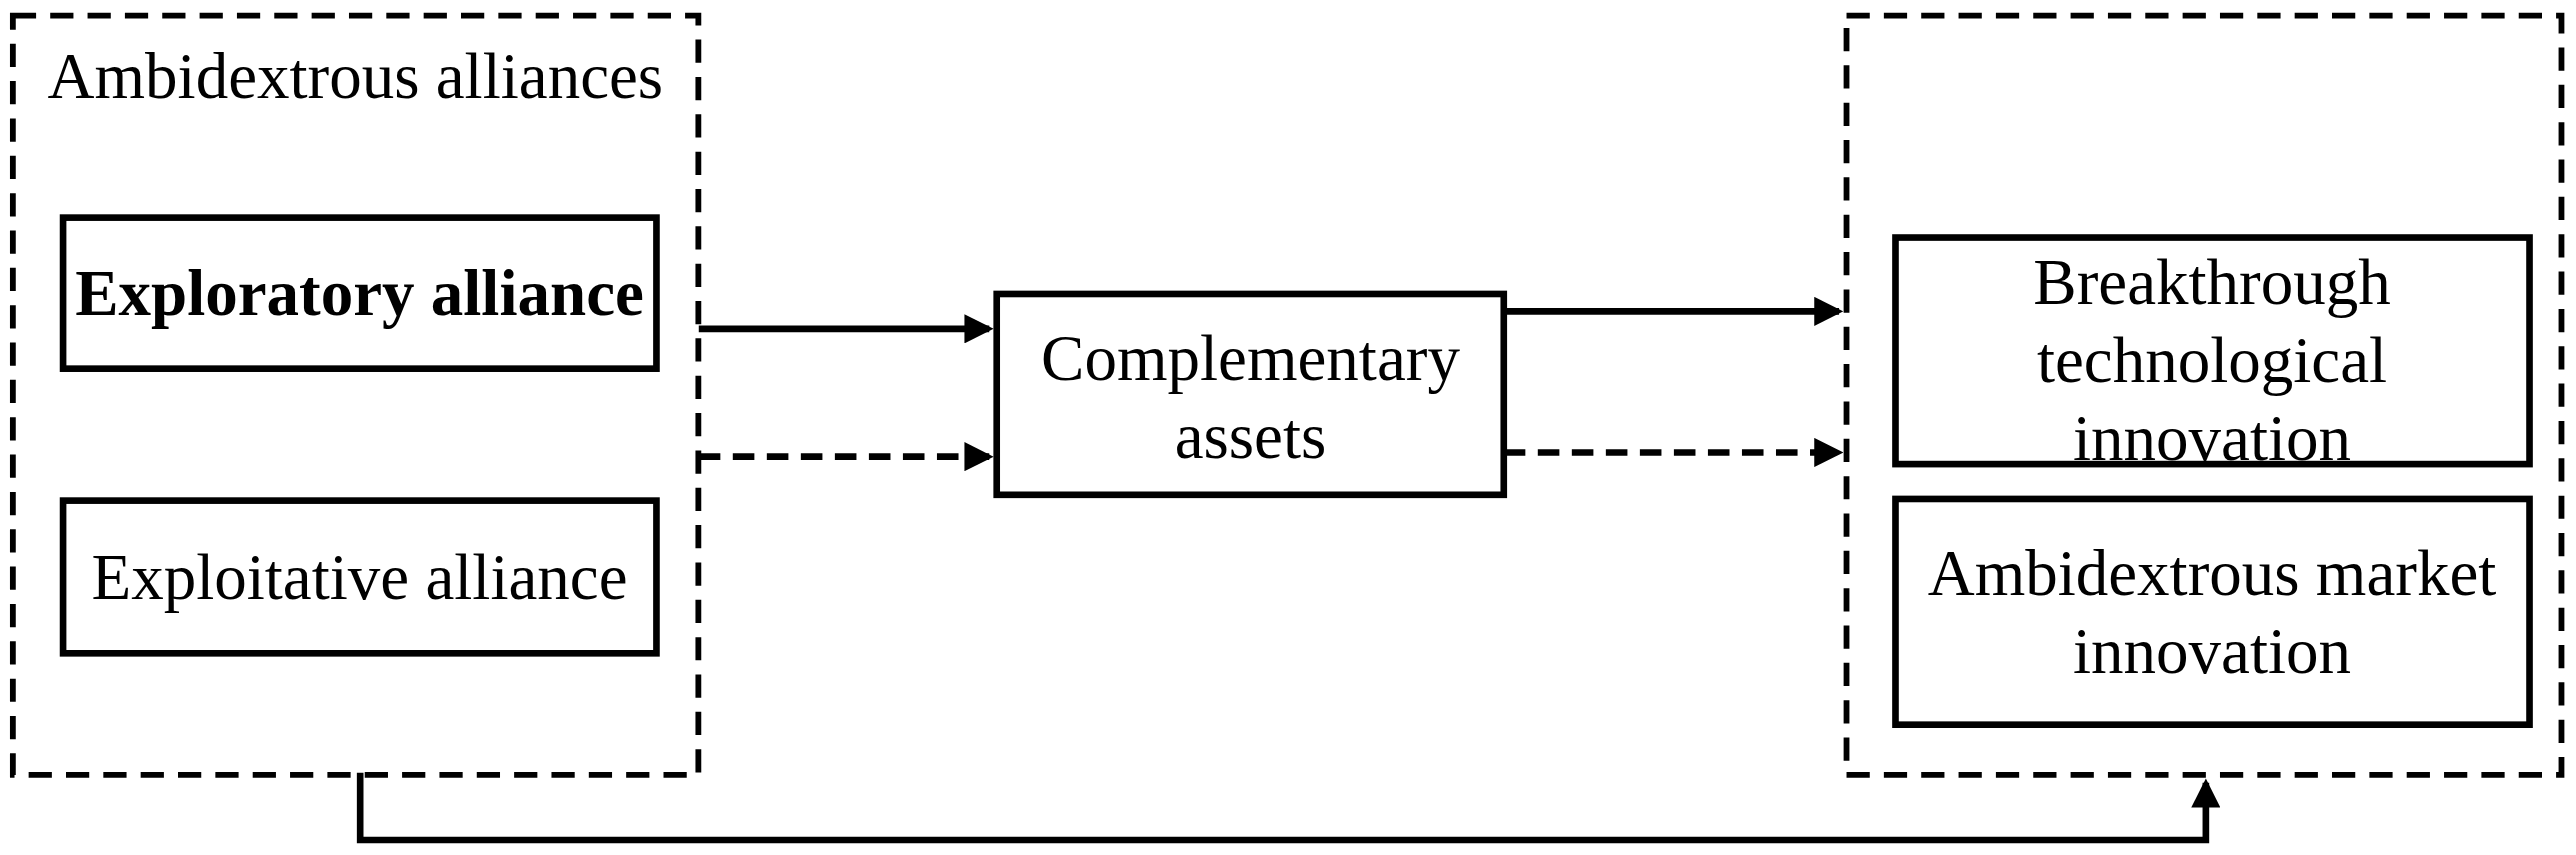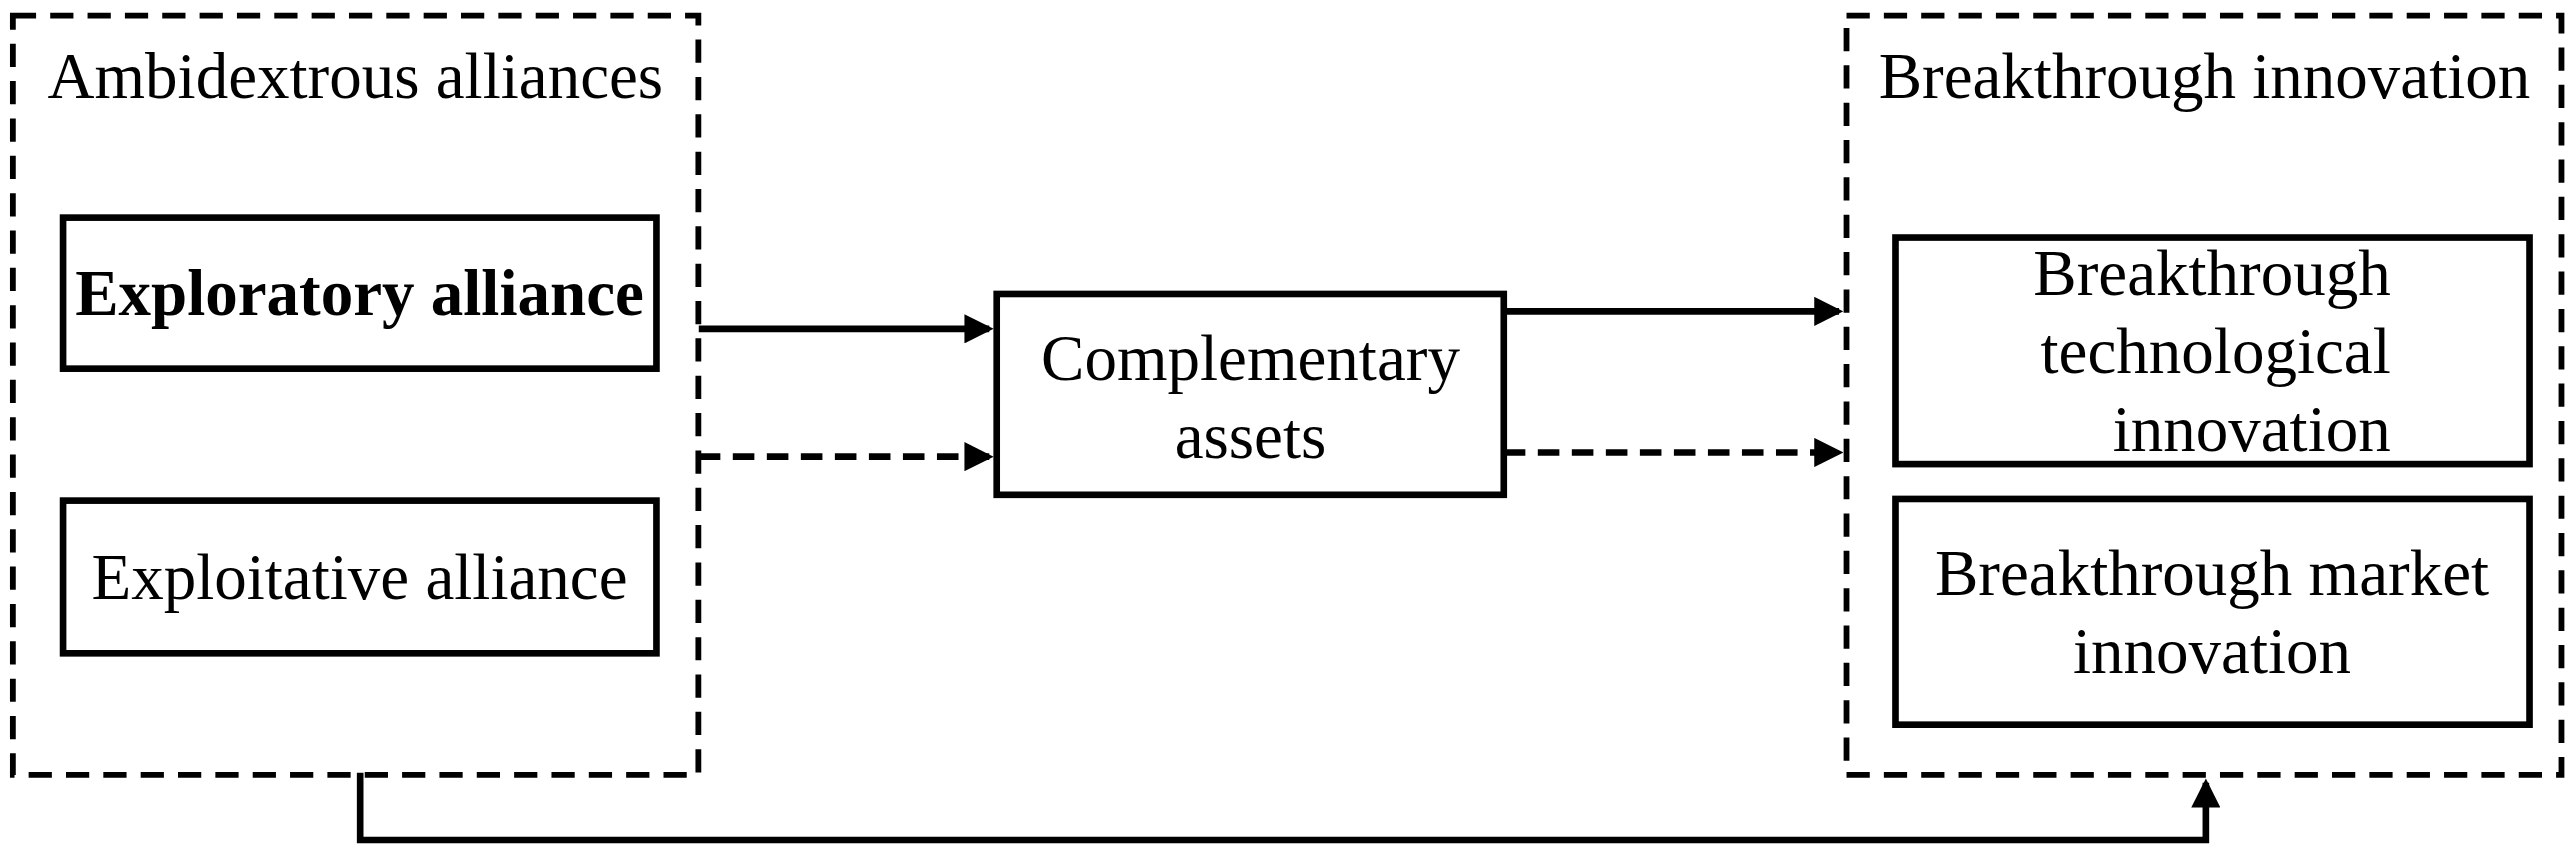--- a/index.html
+++ b/index.html
@@ -65,26 +65,25 @@
     <line x1="842" y1="396" x2="1192" y2="396" stroke="#000000" stroke-width="8" marker-end="url(#arrowhead)"></line>
     <line x1="842" y1="550" x2="1192" y2="550" stroke="#000000" stroke-width="8" stroke-dasharray="26 15" marker-end="url(#arrowhead)"></line>
 
     <line x1="1812" y1="375" x2="2216" y2="375" stroke="#000000" stroke-width="8" marker-end="url(#arrowhead)"></line>
     <line x1="1812" y1="545" x2="2216" y2="545" stroke="#000000" stroke-width="8" stroke-dasharray="26 15" marker-end="url(#arrowhead)"></line>
 
     <polyline points="434,931 434,1012 2658,1012 2658,943" fill="none" stroke="#000000" stroke-width="8" marker-end="url(#arrowhead)"></polyline>
   </svg>
 
   <div class="label group-title" style="left:12.4px; top:37px; width:686px;">Ambidextrous alliances</div>
-  <div class="label group-title" style="left:1847px; top:37px; width:715px;">Breakthrough innovation</div>
 
   <div class="label box-label" style="left:63px; top:217px; width:593px; height:151px;font-weight:bold;">Exploratory alliance</div>
   <div class="label box-label" style="left:63px; top:500px; width:593px; height:153px;text-align:center;">Exploitative alliance</div>
   <div class="label box-label" style="left:997px; top:286px; width:507px; height:201px; padding-top:21.6px; box-sizing:border-box;text-align:center;">Complementary
 assets</div>
-  <div class="label box-label" style="left:1895px; top:237px; width:634px; height:227px;text-align:right;">Breakthrough
+  <div class="label box-label" style="left:1895px; top:246px; width:634px; height:227px;">Breakthrough
 technological
 innovation</div>
-  <div class="label box-label" style="left:1895px; top:499px; width:634px; height:226px;">Breakthrough market
+  <div class="label box-label" style="left:1895px; top:499px; width:634px; height:226px;">Ambidextrous market
 innovation</div>
 
 </div>
 
 
 </body></html>

